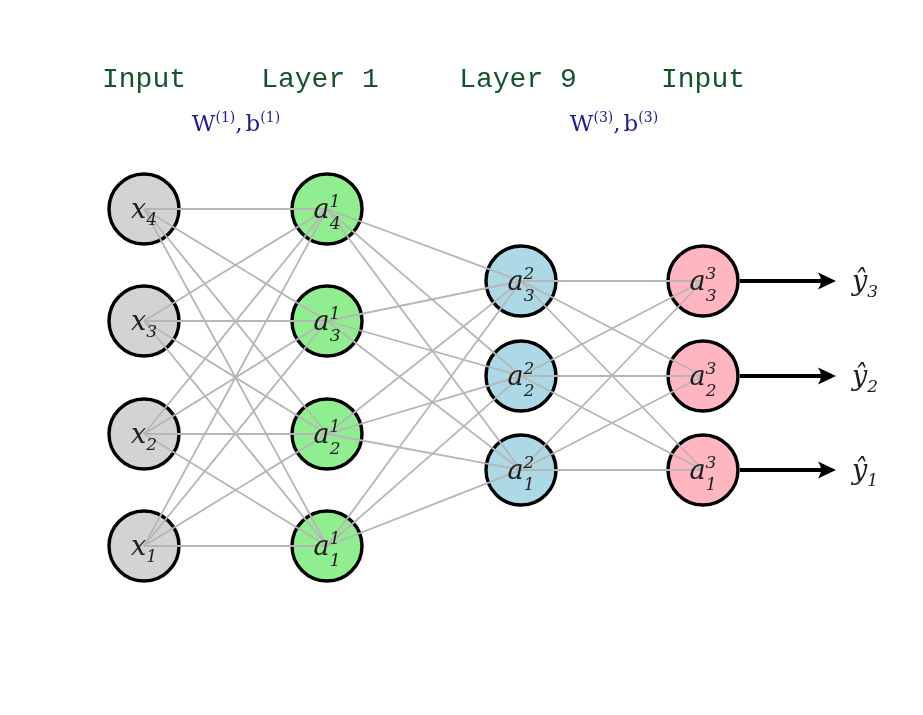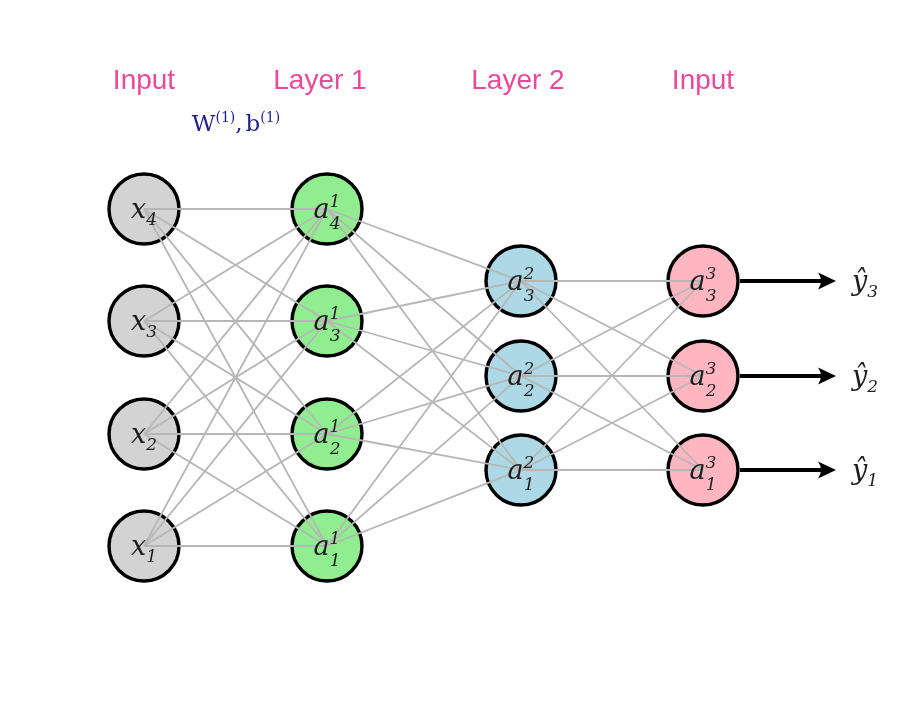--- a/index.html
+++ b/index.html
@@ -9,24 +9,24 @@
     height: 715px;
     background: #ffffff;
     overflow: hidden;
     font-family: "Liberation Sans", sans-serif;
   }
   svg.net { position: absolute; left: 0; top: 0; }
   .header-label {
     position: absolute;
     top: 66px;
     transform: translateX(-50%);
-    font-family: Liberation Sans, sans-serif;
+    font-family: Liberation Mono, monospace;
     font-size: 28px;
     line-height: 28px;
-    color: #ec4899;
+    color: #14532d;
     white-space: nowrap;
   }
   .weight-label {
     position: absolute;
     top: 105px;
     transform: translateX(-50%);
     font-family: "DejaVu Serif", serif;
     font-weight: normal;
     font-size: 23px;
     line-height: 25px;
@@ -116,19 +116,22 @@
       <line x1="740" y1="376" x2="822" y2="376" stroke="#000000" stroke-width="4.2"></line>
       <path d="M 836 376 L 818 367.5 Q 824 376 818 384.5 Z" fill="#000000"></path>
       <text x="852" y="385" font-size="27" class="mathtext"><tspan>ŷ</tspan><tspan font-size="17" dy="7">2</tspan></text>
       <line x1="740" y1="470" x2="822" y2="470" stroke="#000000" stroke-width="4.2"></line>
       <path d="M 836 470 L 818 461.5 Q 824 470 818 478.5 Z" fill="#000000"></path>
       <text x="852" y="479" font-size="27" class="mathtext"><tspan>ŷ</tspan><tspan font-size="17" dy="7">1</tspan></text>
     </svg>
 
   <div class="header-label" style="left: 144px;">Input</div>
   <div class="header-label" style="left: 320px;">Layer 1</div>
-  <div class="header-label" style="left: 518px;">Layer 2</div>
+  <div class="header-label" style="left: 518px;">Layer 9</div>
   <div class="header-label" style="left: 703px;">Input</div>
 
   <div class="weight-label" style="left: 236px; color: rgb(31, 31, 143);">
     <span>W</span><sup>(1)</sup><span class="sep">,</span><span>b</span><sup>(1)</sup>
   </div>
+  <div class="weight-label" style="left: 614px; color: rgb(31, 31, 143);">
+    <span>W</span><sup>(3)</sup><span class="sep">,</span><span>b</span><sup>(3)</sup>
+  </div>
 </div>
 
 </body></html>

